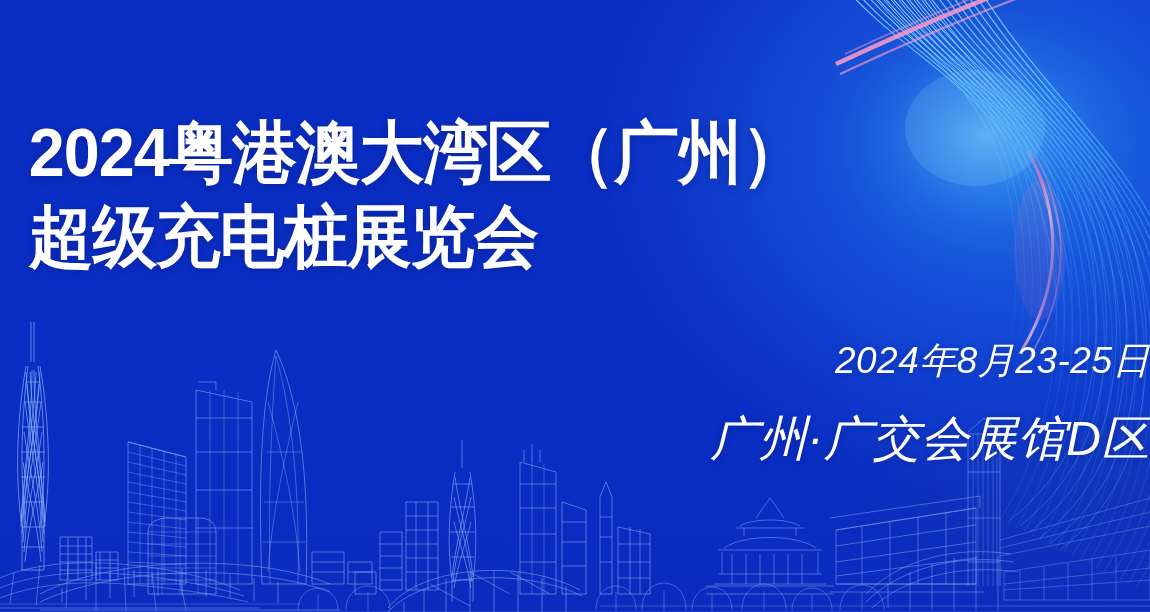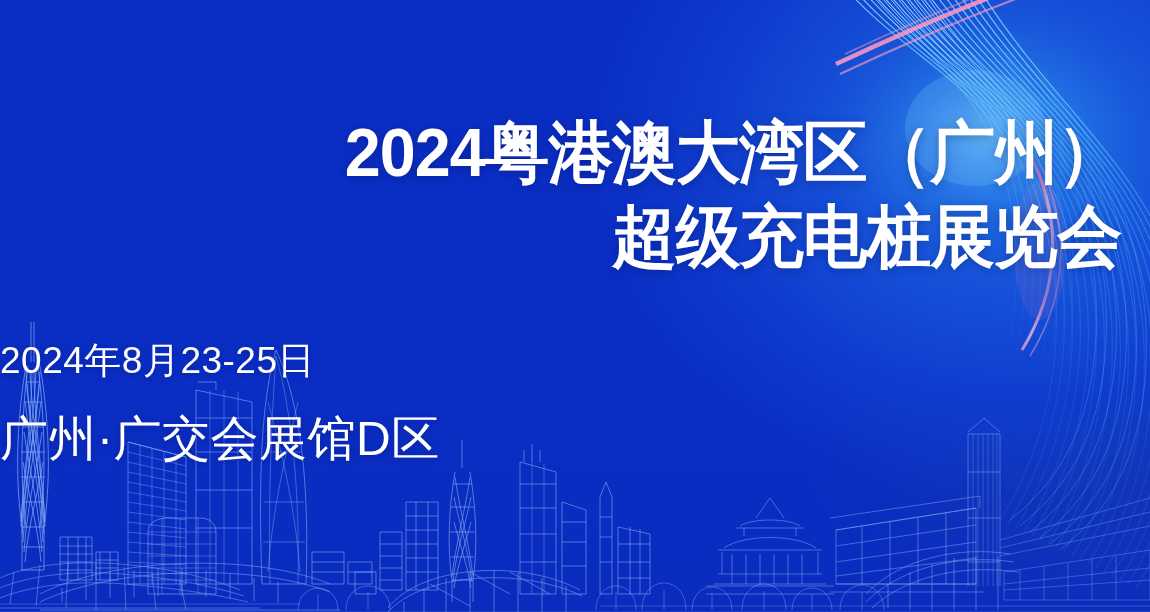--- a/index.html
+++ b/index.html
@@ -32,36 +32,36 @@
   .skyline { position:absolute; left:0; bottom:0; width:1150px; height:290px; }
   .skyline svg { display:block; width:1150px; height:290px; }
 
   
   .content {
     position:absolute; inset:0;
     display:flex; flex-direction:column;
     align-items:center;
     z-index:6;
   }
-  .title-wrap { width:100%; text-align:right; margin-top:112px; }
+  .title-wrap { width:100%; text-align:left; margin-top:112px; }
   .title-line {
     color:#ffffff;
     font-weight:bold;
     font-size:67px;
     line-height:80px;
     letter-spacing:-1px;
     white-space:nowrap;
     text-shadow:0 2px 10px rgba(0,10,70,0.30);
     transform:scaleX(0.95);
     transform-origin:center;
   }
   .title-line.l1 { font-size:68px; }
   .title-line.l2 { font-size:68px; margin-top:4px; }
 
-  .sub-wrap { width:100%; text-align:left; margin-top:54px; }
+  .sub-wrap { width:100%; text-align:right; margin-top:54px;font-style:italic; }
   .subtitle {
     color:#ffffff;
     font-weight:400;
     font-size:37px;
     line-height:62px;
     letter-spacing:0.5px;
     white-space:nowrap;
     text-shadow:0 1px 6px rgba(0,10,70,0.25);
   }
   .subtitle.venue { font-size:48px; margin-top:16px; }

